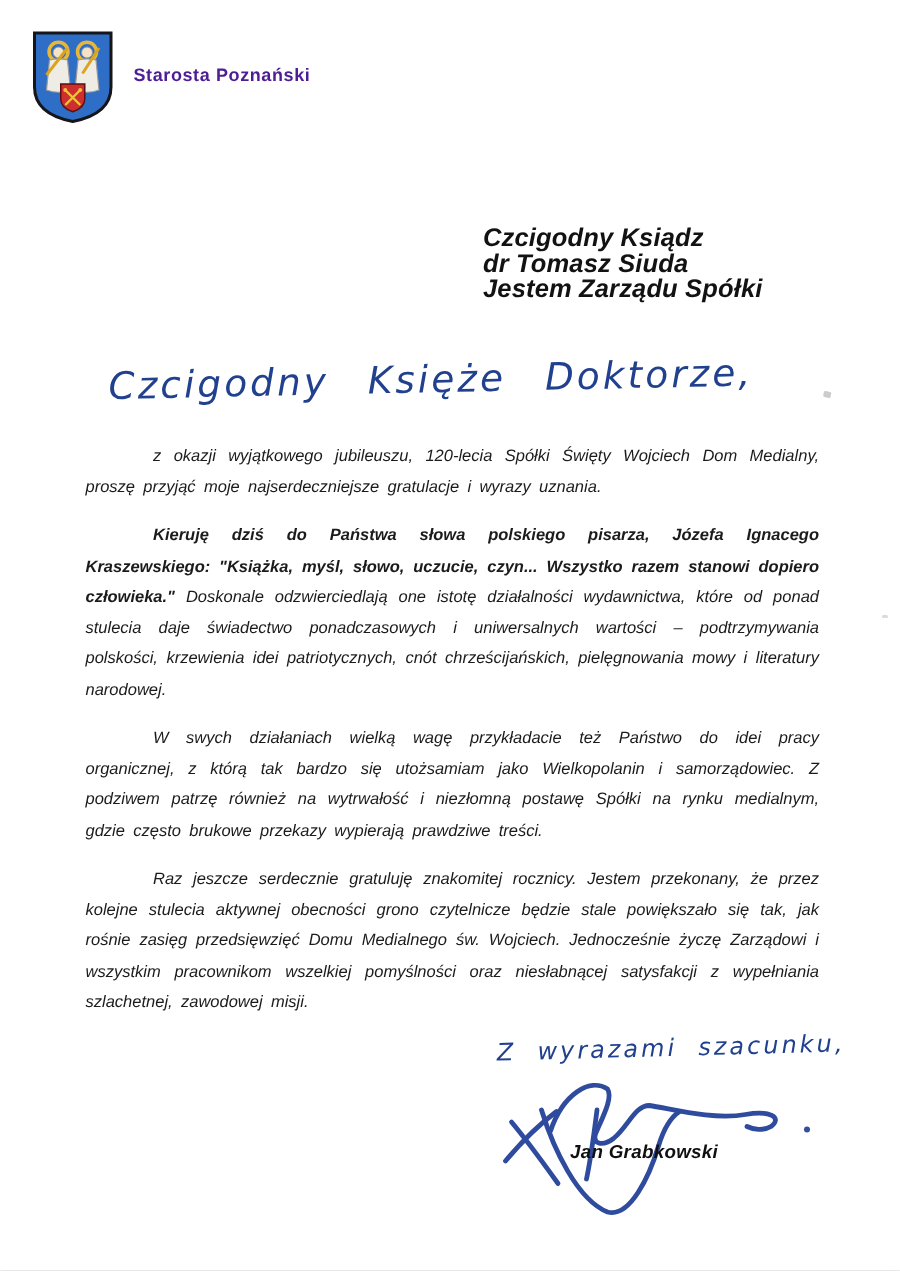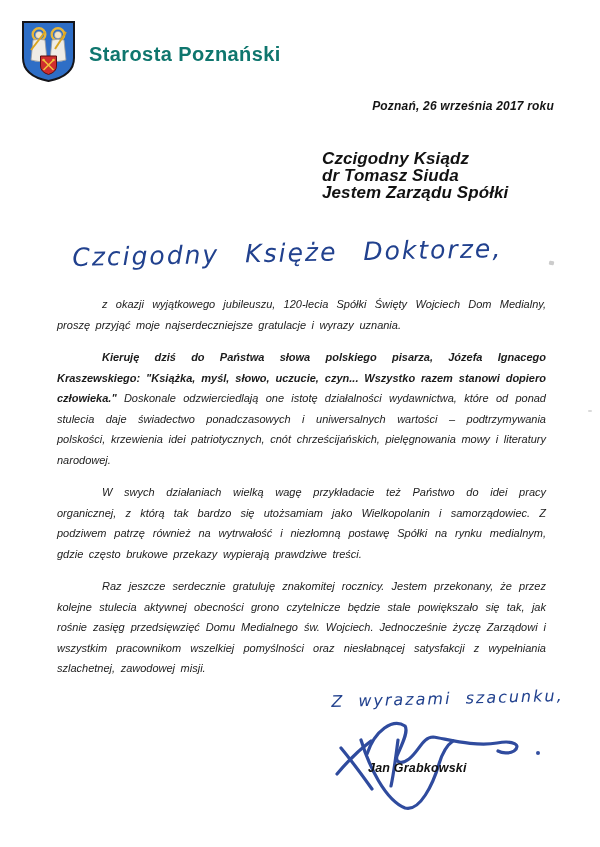--- a/index.html
+++ b/index.html
@@ -3,22 +3,22 @@
 <meta charset="utf-8">
 <style>
   html,body{margin:0;padding:0;background:#e9e9e9;}
   .page{
     position:relative;width:600px;height:847px;background:#ffffff;
     font-family:"Liberation Sans",sans-serif;overflow:hidden;margin:0 auto;
     box-shadow:0 0 4px rgba(0,0,0,.25);
   }
   .header-logo{position:absolute;left:20px;top:19px;width:57px;height:65px;}
   .org-name{
-    position:absolute;left:89px;top:43px;font-size:20px;font-weight:600;
-    color:#0f766e;letter-spacing:.4px;
+    position:absolute;left:89px;top:43px;font-size:12px;font-weight:600;
+    color:#4c1d95;letter-spacing:.4px;
   }
   .date-line{
     position:absolute;right:46px;top:99px;font-size:12px;font-style:italic;
     font-weight:bold;color:#141414;letter-spacing:.2px;
   }
   .recipient{
     position:absolute;left:322px;top:150px;font-size:17px;font-style:italic;
     font-weight:bold;color:#121212;line-height:17px;letter-spacing:.1px;
   }
   .hand{
@@ -36,21 +36,21 @@
   }
   .letter-body p{margin:0 0 12px 0;text-indent:45px;}
   .letter-body .b{font-weight:bold;}
   .closing{
     position:absolute;left:331px;top:692px;font-size:16px;letter-spacing:2px;
     word-spacing:7px;transform:rotate(-1.5deg);transform-origin:left top;
     white-space:nowrap;
   }
   .signature-svg{position:absolute;left:325px;top:712px;width:240px;height:108px;}
   .signer-name{
-    position:absolute;left:368px;top:761px;font-size:12.5px;font-style:italic;
+    position:absolute;left:380px;top:761px;font-size:12.5px;font-style:italic;
     font-weight:bold;color:#101010;letter-spacing:.2px;
   }
   .footer{
     position:absolute;left:70px;top:786px;font-family:"Liberation Serif",serif;
     font-size:9px;line-height:11px;color:#2f2f2f;letter-spacing:.1px;
   }
   .artifact{position:absolute;background:#cccccc;border-radius:1px;}
   .a1{left:549px;top:261px;width:5px;height:4px;transform:rotate(12deg);}
   .a2{left:588px;top:410px;width:4px;height:2px;background:#dadada;}
 </style>
@@ -75,21 +75,20 @@
     <path d="M46,13 L35,30" stroke="#d9a521" stroke-width="2"></path>
 
     <path d="M20.5,37 H36.5 V47 Q36.5,53 28.5,55.5 Q20.5,53 20.5,47 Z" fill="#cf2e2e" stroke="#5e0f0f" stroke-width="1"></path>
     <path d="M23.5,41 L33.5,51 M33.5,41 L23.5,51" stroke="#f0c23c" stroke-width="1.6"></path>
     <circle cx="23.5" cy="41" r="1.3" fill="#f0c23c"></circle>
     <circle cx="33.5" cy="41" r="1.3" fill="#f0c23c"></circle>
   </svg>
 
   <div class="org-name">Starosta Poznański</div>
 
-  <div class="date-line">Poznań, 26 września 2017 roku</div>
 
   <div class="recipient">
     <div>Czcigodny Ksiądz</div>
     <div>dr Tomasz Siuda</div>
     <div>Jestem Zarządu Spółki</div>
   </div>
 
   <div class="salutation hand">Czcigodny Księże Doktorze,</div>
 
   <div class="letter-body">

